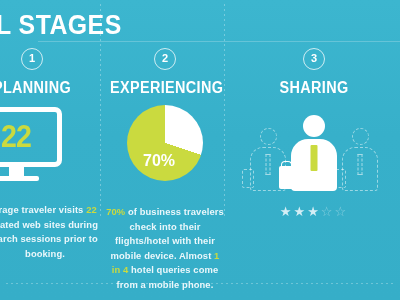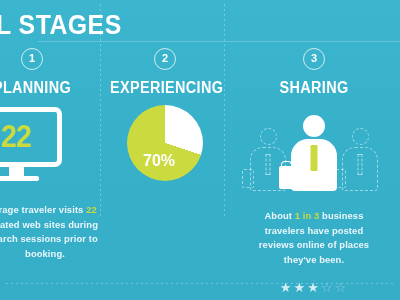--- a/index.html
+++ b/index.html
@@ -303,20 +303,23 @@
       <div class="stage-title">EXPERIENCING</div>
 
       <div class="graphic">
         <div class="pie-wrap">
           <div class="pie">
             <div class="pie-label">70%</div>
           </div>
         </div>
       </div>
 
+      <div class="body-copy copy-2">
+        <span class="hl">70%</span><span> of business travelers check into their flights/hotel with their mobile device. Almost </span><span class="hl">1 in 4</span><span> hotel queries come from a mobile phone.</span>
+      </div>
     </div>
 
     <div class="col col-3">
       <div class="badge">3</div>
       <div class="stage-title">SHARING</div>
 
       <div class="graphic">
         <div class="people-wrap">
 
           <div class="person p-side" style="left:22px;">
@@ -341,23 +344,20 @@
               <div class="tie"></div>
               <div class="case">
                 <div class="case-handle"></div>
               </div>
             </div>
           </div>
 
         </div>
       </div>
 
-      <div class="body-copy copy-3">
-        <span>About </span><span class="hl">1 in 3</span><span> business travelers have posted reviews online of places they've been.</span>
-      </div>
 
       <div class="stars"><span class="star-on">★</span><span class="star-on">★</span><span class="star-on">★</span><span class="star-off">☆</span><span class="star-off">☆</span></div>
     </div>
 
   </div>
 
   <div class="bottom-rule"></div>
 </div>
 
 </body></html>

